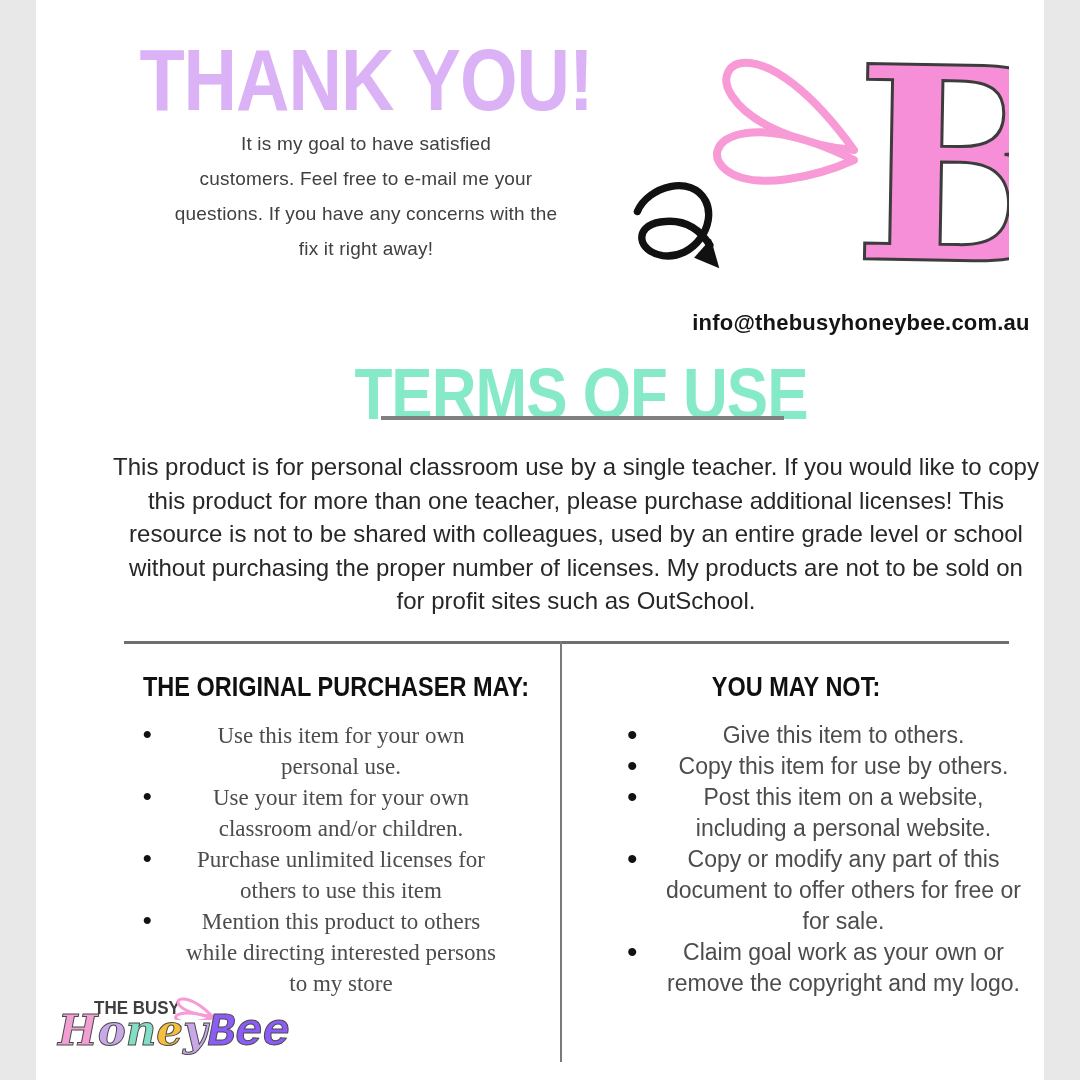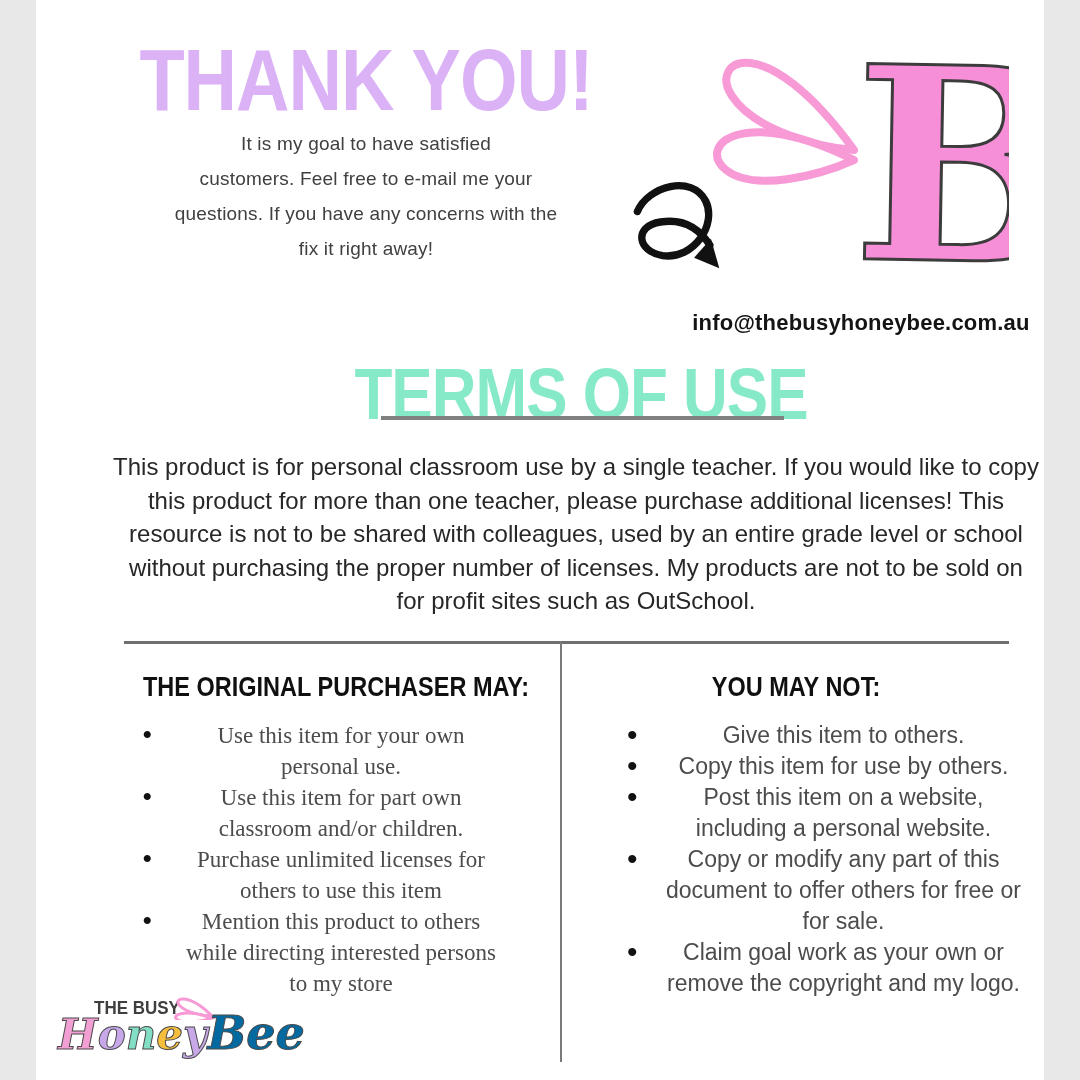--- a/index.html
+++ b/index.html
@@ -162,38 +162,38 @@
     <div>without purchasing the proper number of licenses. My products are not to be sold on</div>
     <div>for profit sites such as OutSchool.</div>
   </div>
 
   <div id="col-top-line" class="abs"></div>
   <div id="col-divider" class="abs"></div>
 
   <div id="left-heading" class="abs col-heading">THE ORIGINAL PURCHASER MAY:</div>
   <ul id="left-list" class="abs terms-list">
     <li>Use this item for your own personal use.</li>
-    <li>Use this item for part own classroom and/or children.</li>
+    <li>Use your item for your own classroom and/or children.</li>
     <li>Purchase unlimited licenses for others to use this item</li>
     <li>Mention this product to others while directing interested persons to my store</li>
   </ul>
 
   <div id="right-heading" class="abs col-heading">YOU MAY NOT:</div>
   <ul id="right-list" class="abs terms-list">
     <li>Give this item to others.</li>
     <li>Copy this item for use by others.</li>
     <li>Post this item on a website, including a personal website.</li>
     <li>Copy or modify any part of this document to offer others for free or for sale.</li>
     <li>Claim goal work as your own or remove the copyright and my logo.</li>
   </ul>
 
   <div id="footer-logo" class="abs">
     <div id="footer-top-text" style="color: rgb(63, 63, 63);">THE BUSY</div>
     <svg id="footer-wings" width="48" height="30" viewBox="0 0 48 30">
       <path d="M44,26 C20,2 4,8 12,16 C19,23 36,26 44,26 Z" fill="#ffffff" stroke-width="3" stroke="#F79AD6"></path>
       <path d="M44,28 C14,18 2,26 10,30 C18,34 36,31 44,28 Z" fill="#ffffff" stroke-width="3" stroke="#F79AD6"></path>
     </svg>
     <div id="footer-script">
-      <span style="color: rgb(242, 160, 212);">H</span><span style="color: rgb(201, 168, 234);">o</span><span style="color: rgb(130, 223, 198);">n</span><span style="color: rgb(245, 190, 61);">e</span><span style="color: rgb(201, 168, 234);">y</span><span class="bee" style="color: #0369a1;">Bee</span>
+      <span style="color: rgb(242, 160, 212);">H</span><span style="color: rgb(201, 168, 234);">o</span><span style="color: rgb(130, 223, 198);">n</span><span style="color: rgb(245, 190, 61);">e</span><span style="color: rgb(201, 168, 234);">y</span><span class="bee" style="color: #8b5cf6; font-family: Liberation Mono, monospace;">Bee</span>
     </div>
   </div>
 
 </div>
 
 </body></html>

